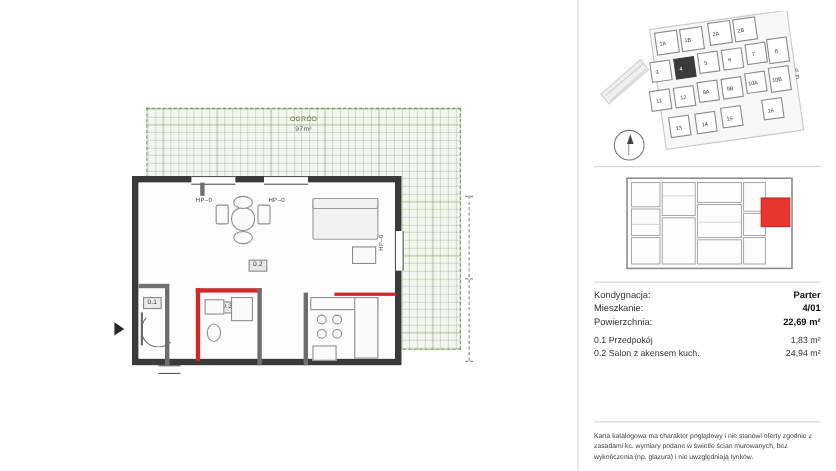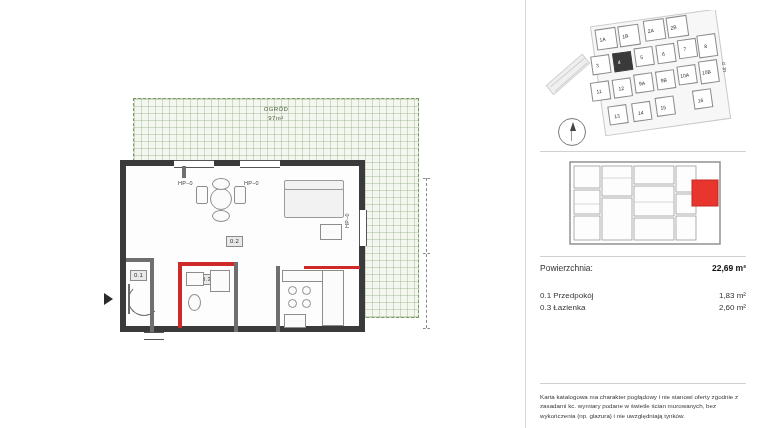--- a/index.html
+++ b/index.html
@@ -83,21 +83,21 @@
   .compass .tail{position:absolute;left:12px;top:12px;width:1px;height:10px;background:#999;}
 
   .hr{height:1px;background:#d0d0d0;margin:6px 0;}
 
   .floorkey{position:relative;height:92px;margin-top:2px;}
 
   .info{font-size:8.5px;}
   .info .row{display:flex;justify-content:space-between;align-items:baseline;margin:2px 0;}
   .info .k{color:#333;}
   .info .v{font-weight:bold;color:#111;}
-  .rooms{margin-top:18px;font-size:8px;}
+  .rooms{margin-top:8px;font-size:8px;}
   .rooms .row{display:flex;justify-content:space-between;margin:2.5px 0;color:#333;}
 
   .note{
     position:absolute;left:14px;right:14px;bottom:8px;
     font-size:6.2px;line-height:1.5;color:#3a3a3a;
   }
   .note-hr{position:absolute;left:14px;right:14px;bottom:44px;height:1px;background:#d0d0d0;}
 </style>
 </head>
 <body>
@@ -270,33 +270,41 @@
           <line x1="94" y1="44" x2="134" y2="44"></line>
           <line x1="34" y1="46" x2="60" y2="46"></line>
         </g>
       </svg>
     </div>
 
     <div class="hr"></div>
 
     <div class="info">
       <div class="row">
+        <span class="k">Kondygnacja:</span>
+        <span class="v">Parter</span>
+      </div>
+      <div class="row">
+        <span class="k">Mieszkanie:</span>
+        <span class="v">4/01</span>
+      </div>
+      <div class="row">
         <span class="k">Powierzchnia:</span>
         <span class="v">22,69 m²</span>
       </div>
     </div>
 
     <div class="rooms">
       <div class="row">
         <span>0.1 Przedpokój</span>
         <span>1,83 m²</span>
       </div>
       <div class="row">
-        <span>0.3 Łazienka</span>
-        <span>2,60 m²</span>
+        <span>0.2 Salon z akensem kuch.</span>
+        <span>24,94 m²</span>
       </div>
     </div>
 
     <div class="note-hr"></div>
     <div class="note">Karta katalogowa ma charakter poglądowy i nie stanowi oferty zgodnie z zasadami kc. wymiary podane w świetle ścian  murowanych, bez wykończenia (np. glazura) i nie uwzględniają tynków.</div>
   </div>
 
 </div>
 
 </body></html>

